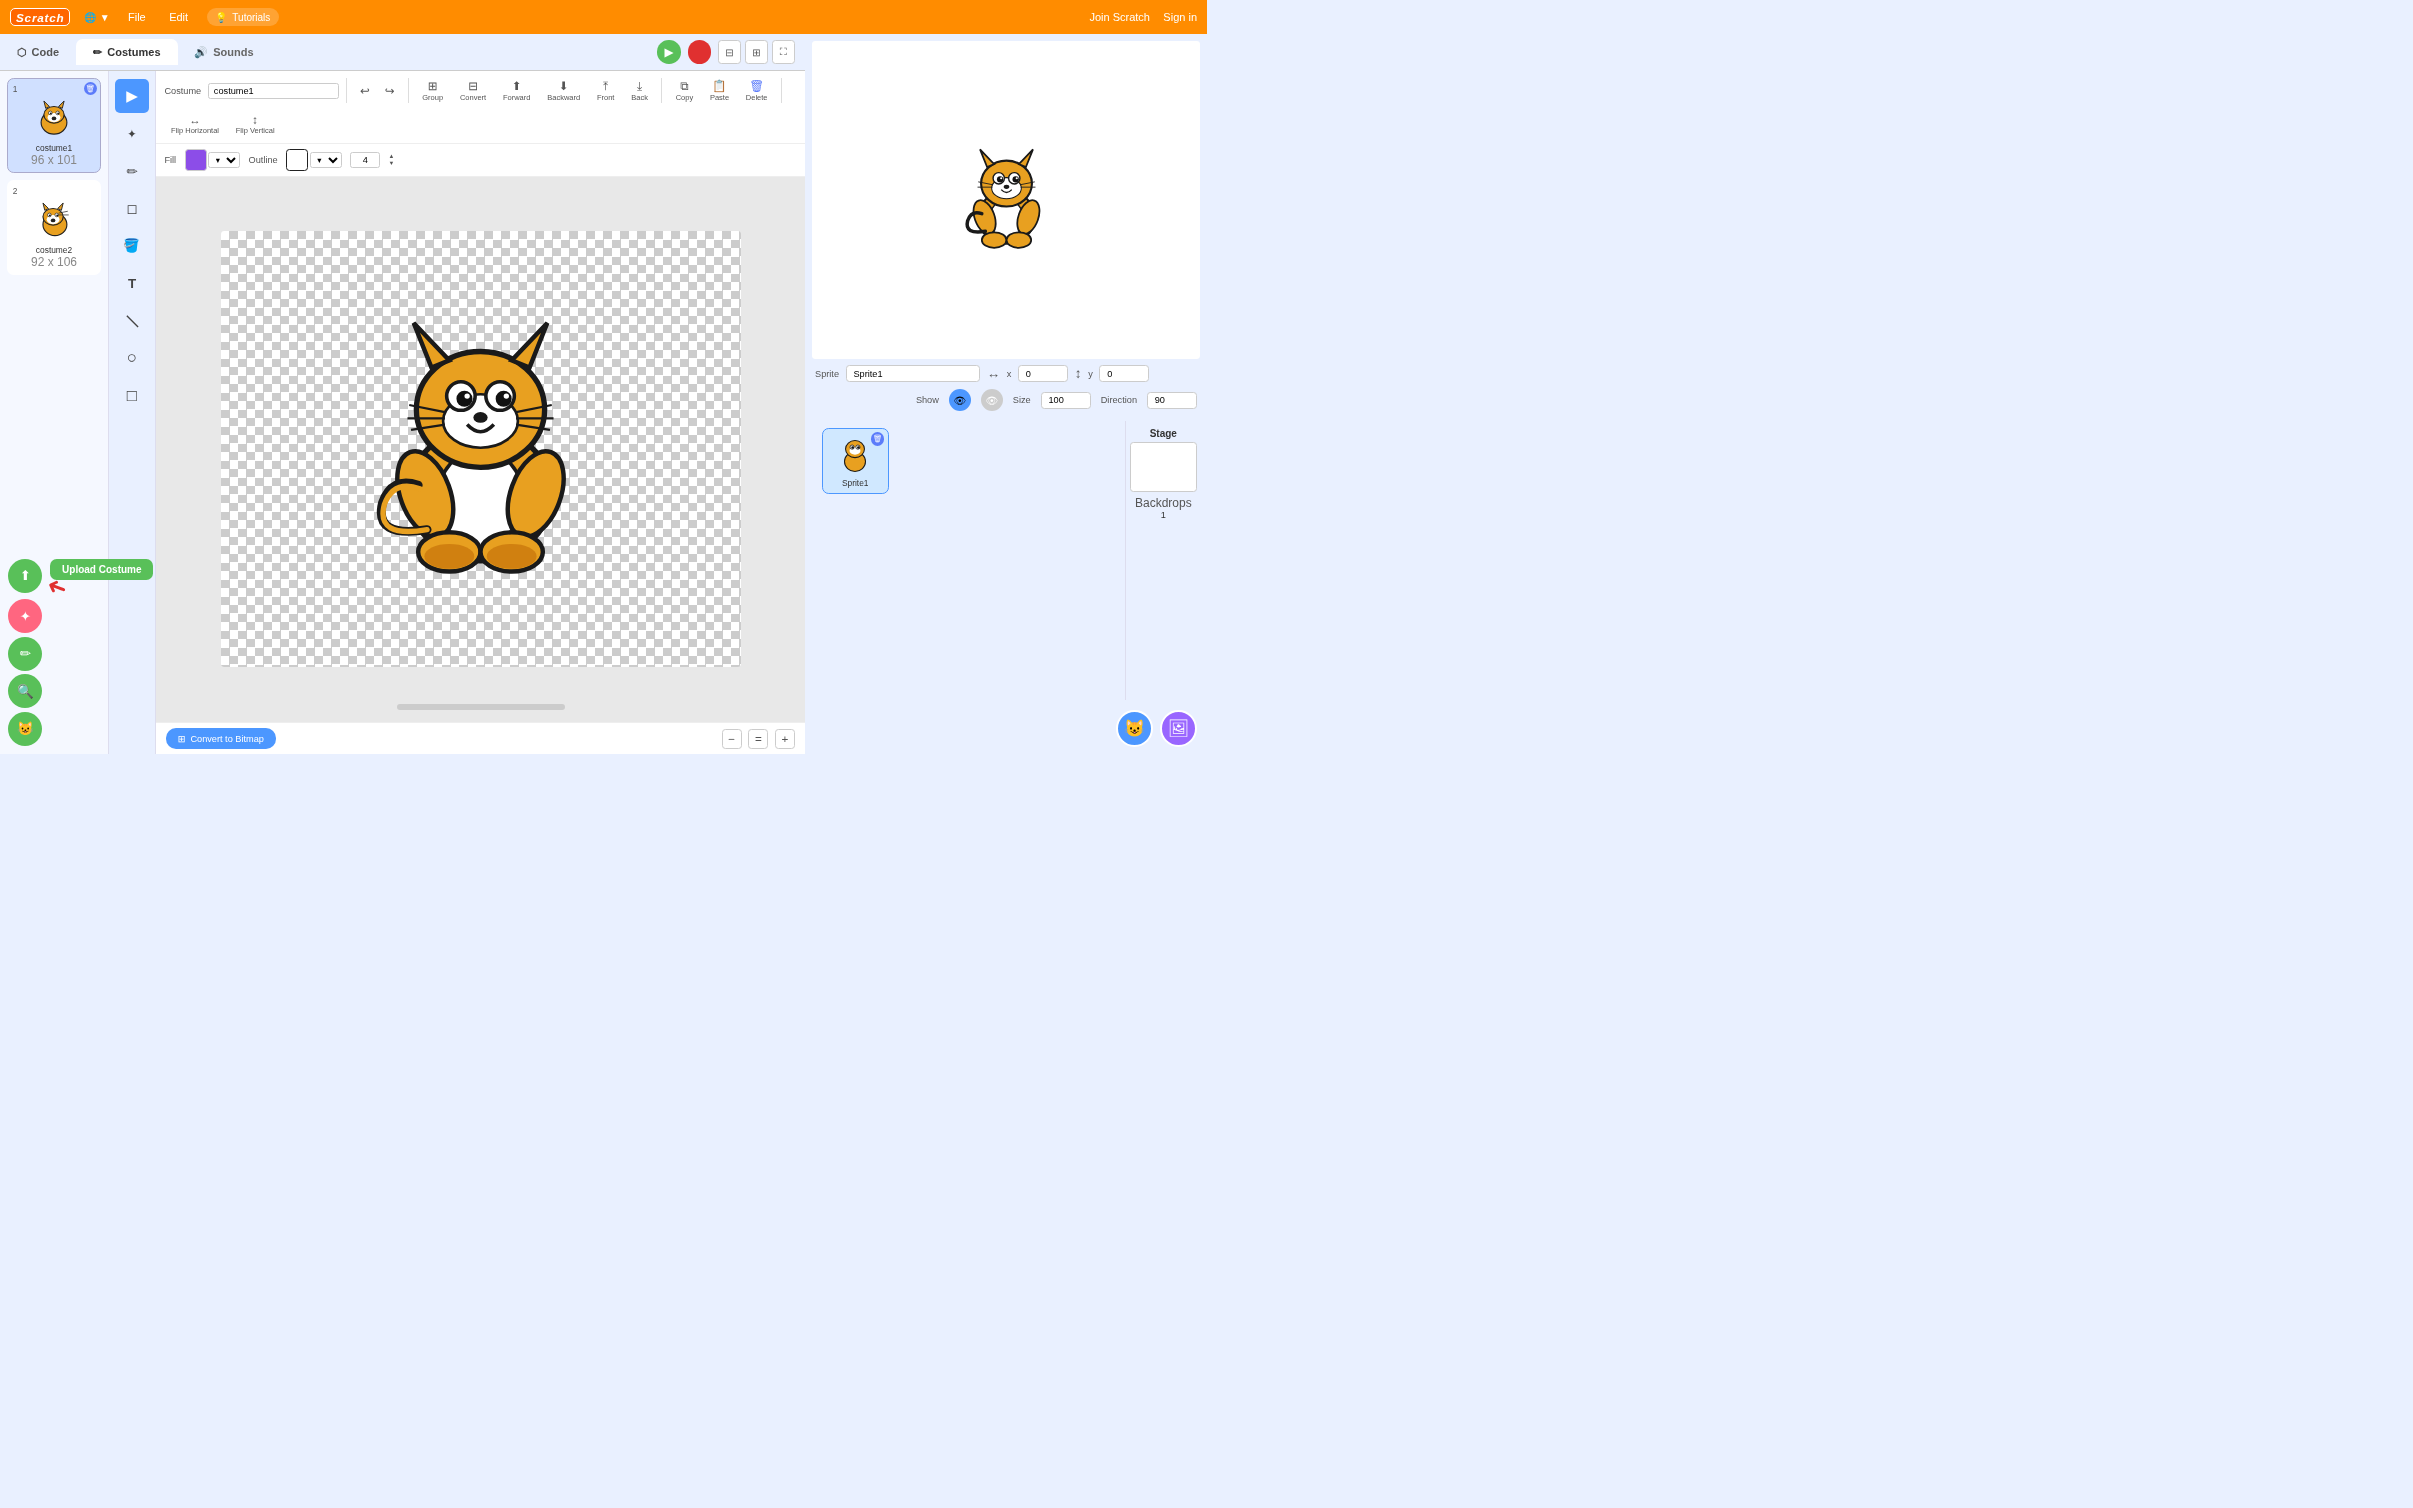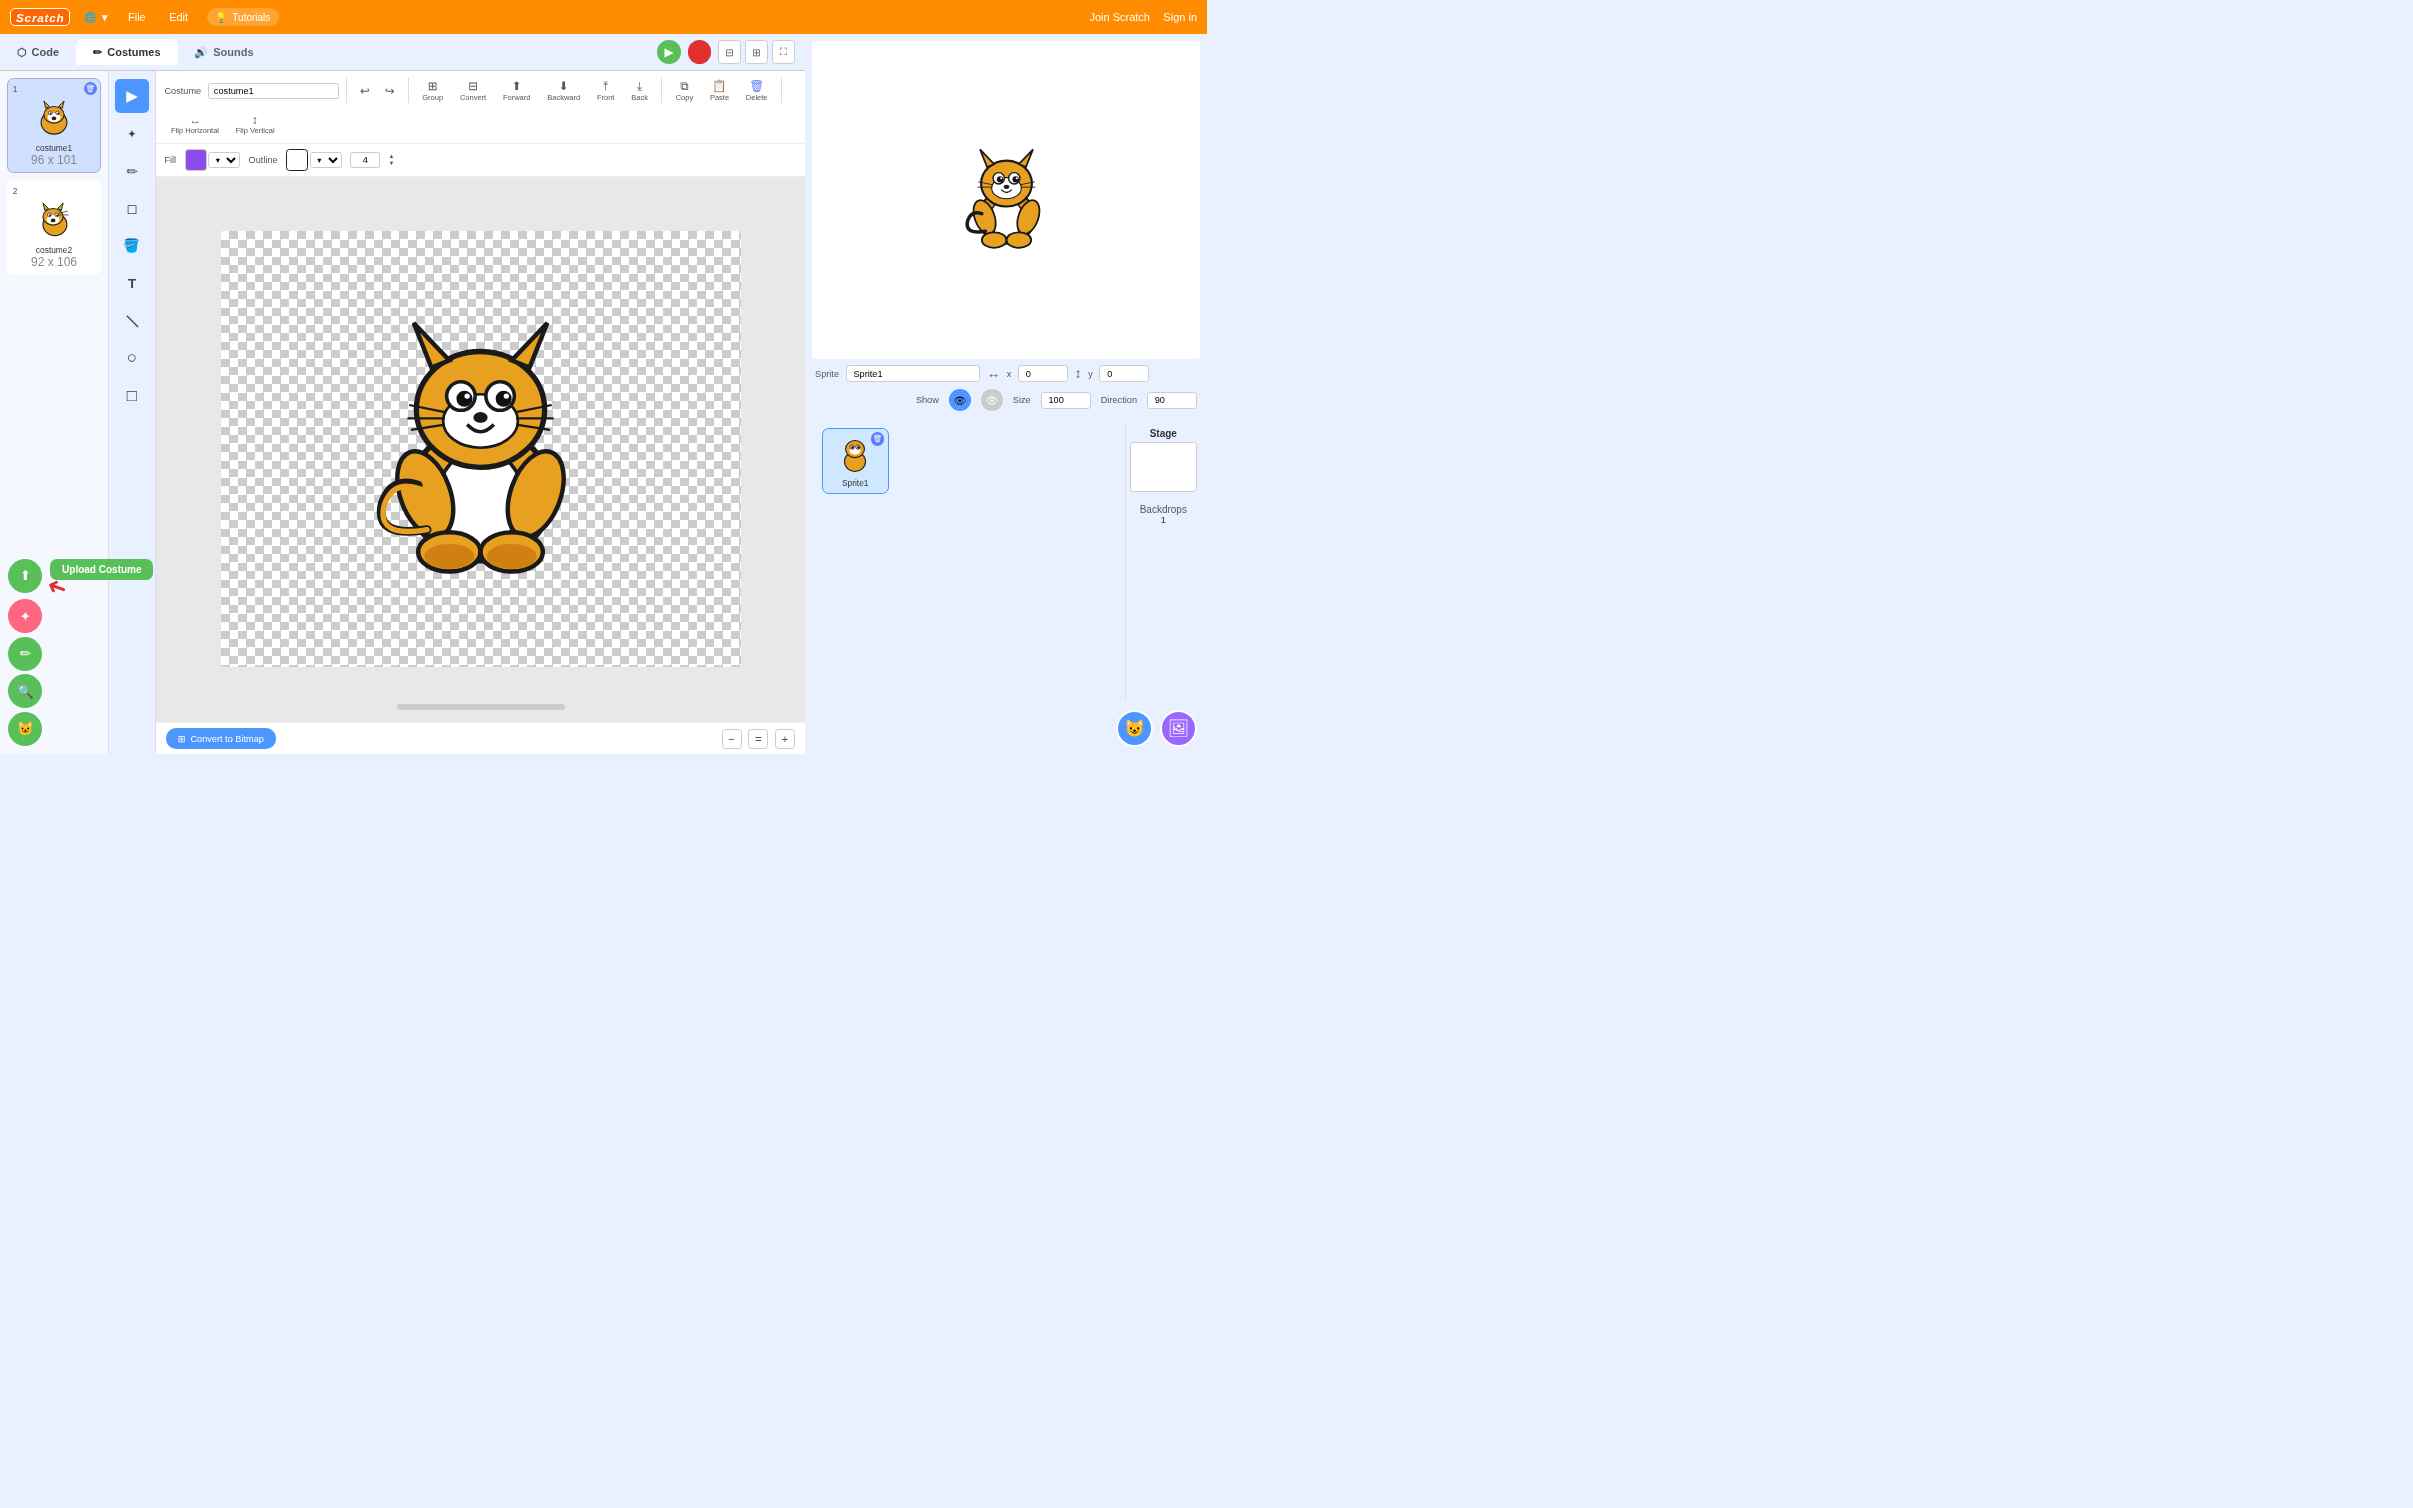--- a/index.html
+++ b/index.html
@@ -111,21 +111,21 @@
     #sprite-list { display: flex; gap: 6.7px; padding: 6.7px 10px; flex-wrap: wrap; }
     .sprite-card { width: 67px; border-radius: 6.7px; padding: 5px; cursor: pointer; text-align: center; position: relative; }
     .sprite-card.selected { background: #d0e8ff; border: 1.7px solid #4c97ff; }
     .sprite-thumb { width: 50px; height: 42px; margin: 0 auto; display: flex; align-items: center; justify-content: center; }
     .sprite-name { font-size: 8.4px; color: #333; margin-top: 1.7px; }
 
     
     #stage-column { width: 84px; display: flex; flex-direction: column; background: #e9f0ff; border-left: 0.8px solid #dde; align-items: center; padding-top: 6.7px; }
     .stage-label { font-size: 10px; color: #333; font-weight: 600; }
     .stage-thumb { width: 67px; height: 50px; background: white; border-radius: 3.4px; margin: 3.4px 0; border: 0.8px solid #ccc; }
-    .backdrop-label { font-size: 10px; color: #555; margin-top: 8px; }
+    .backdrop-label { font-size: 12px; color: #555; }
     .backdrop-count { font-size: 9.2px; color: #333; }
 
     .scrollbar { height: 6.7px; background: #ccc; border-radius: 3.4px; width: 168px; margin: 3.4px auto; }
   </style>
 </head>
 <body>
 
 <div id="topnav">
   <div id="scratch-logo">Scratch</div>
   <div class="nav-globe">

